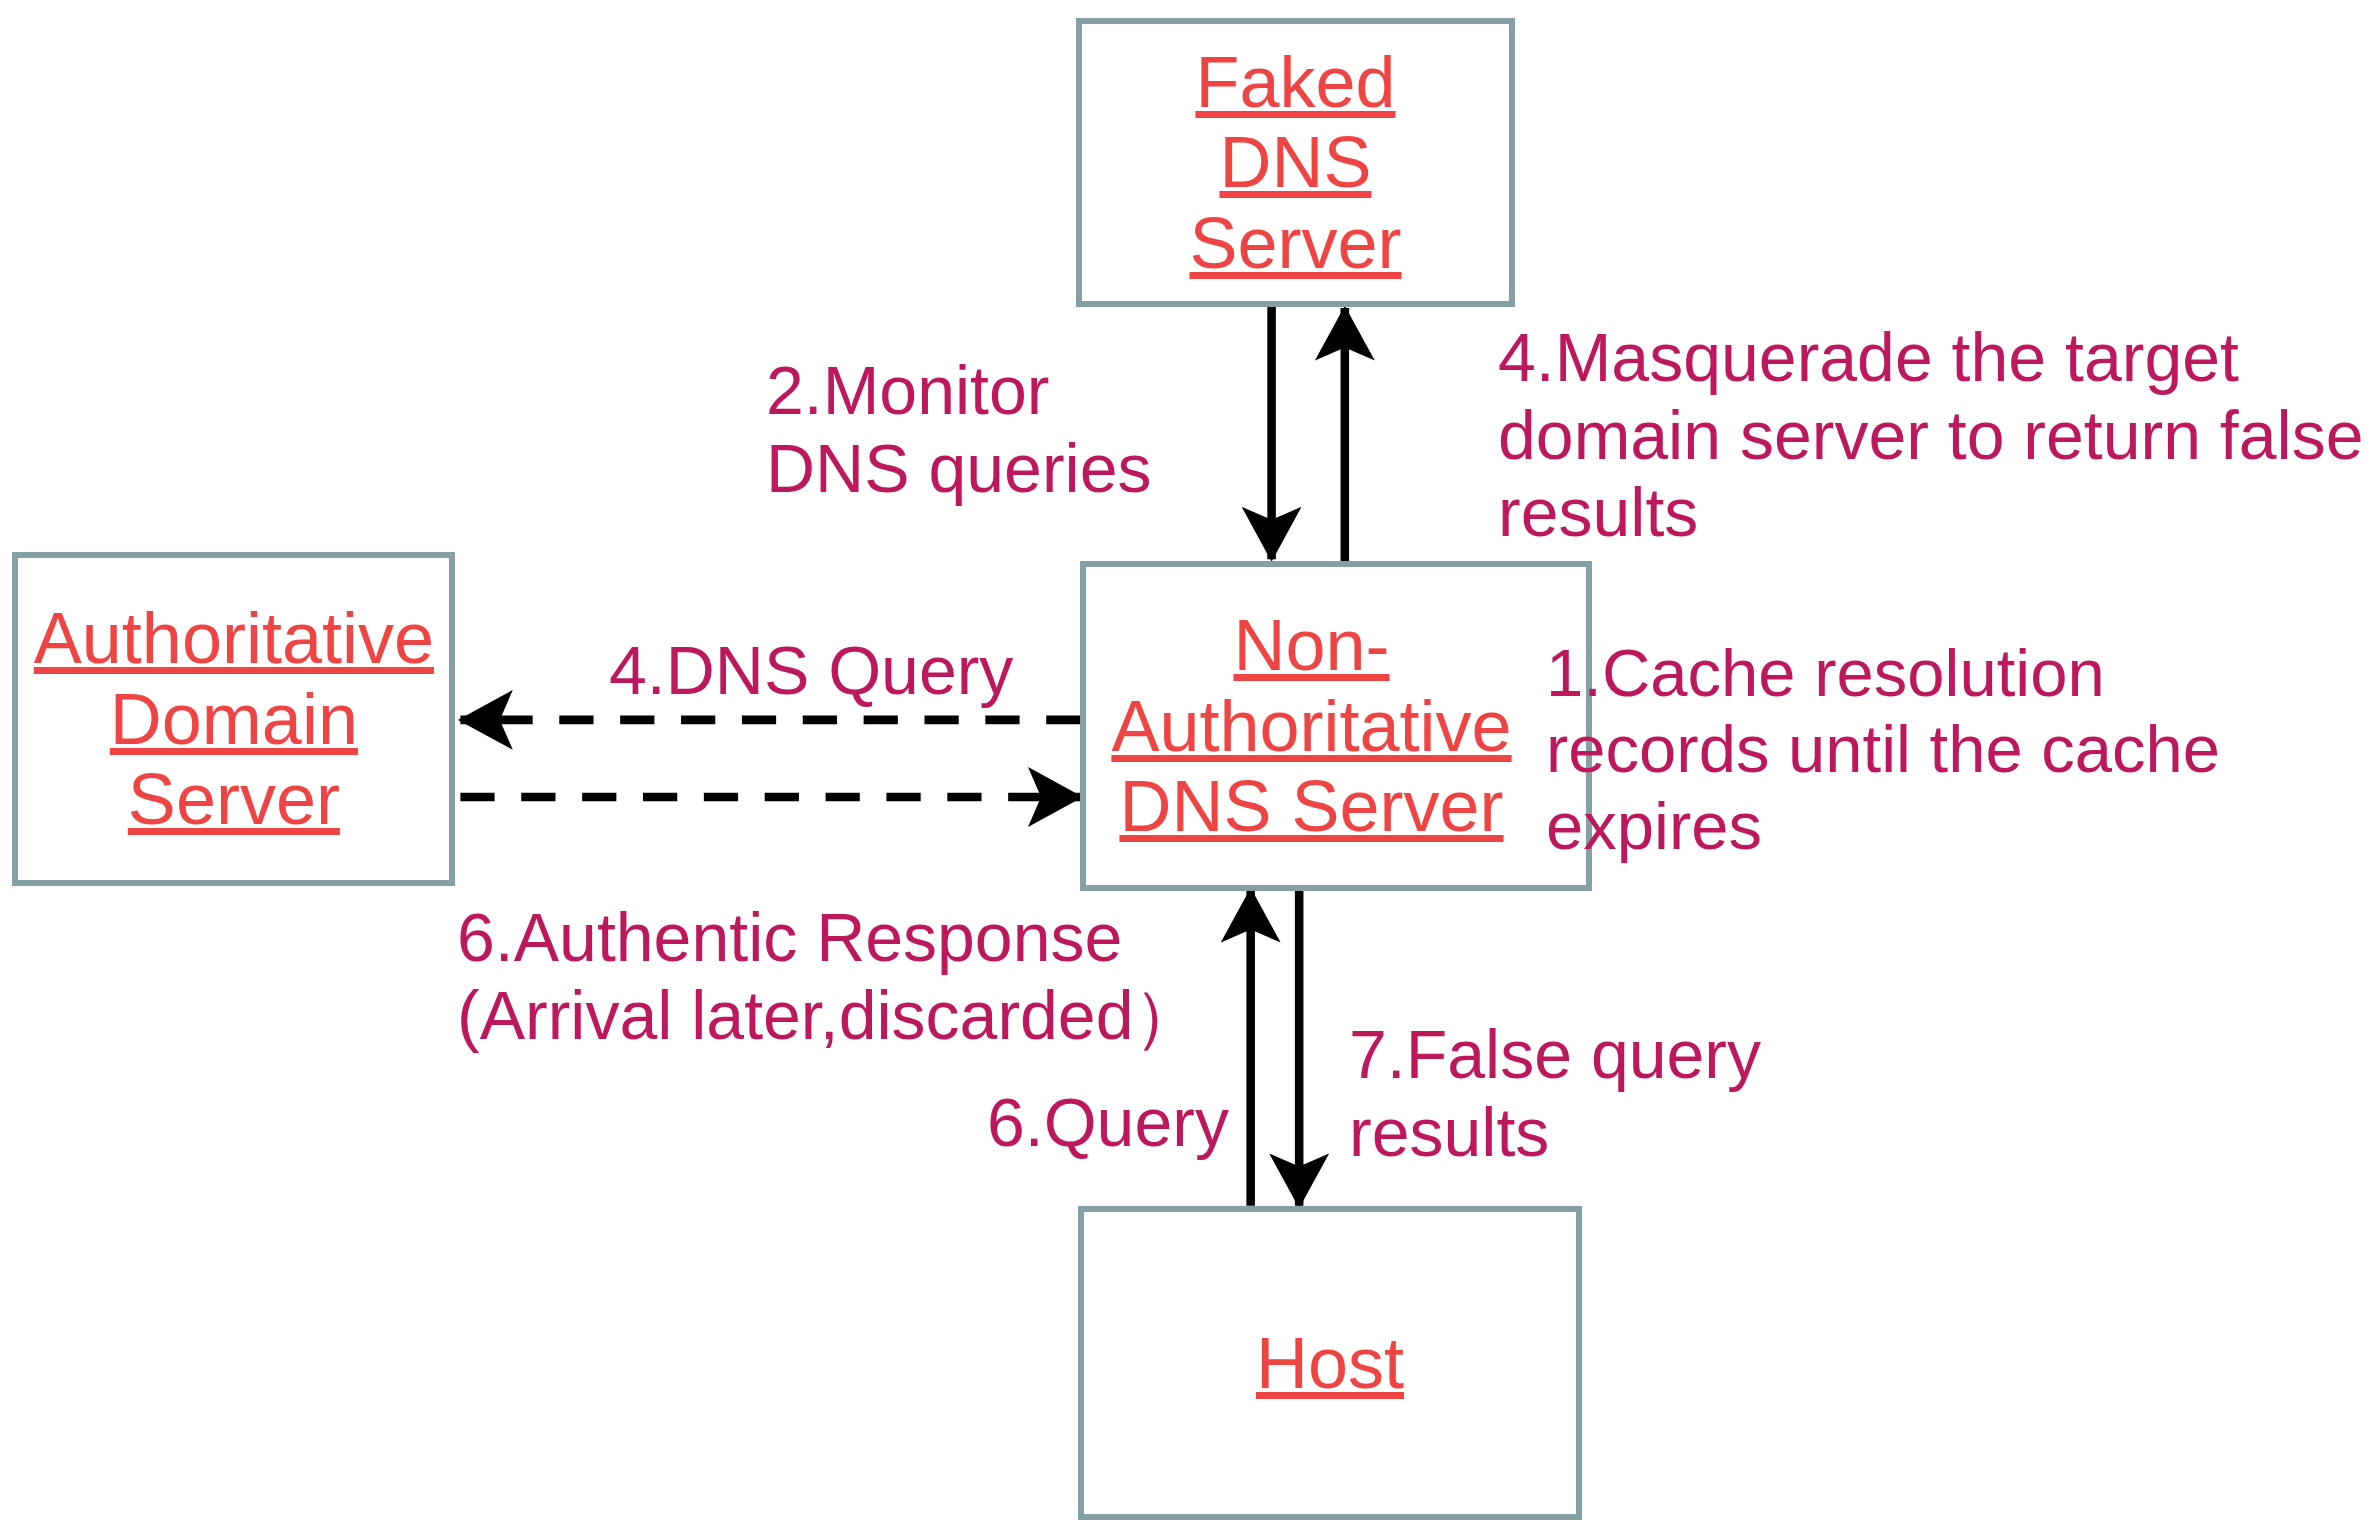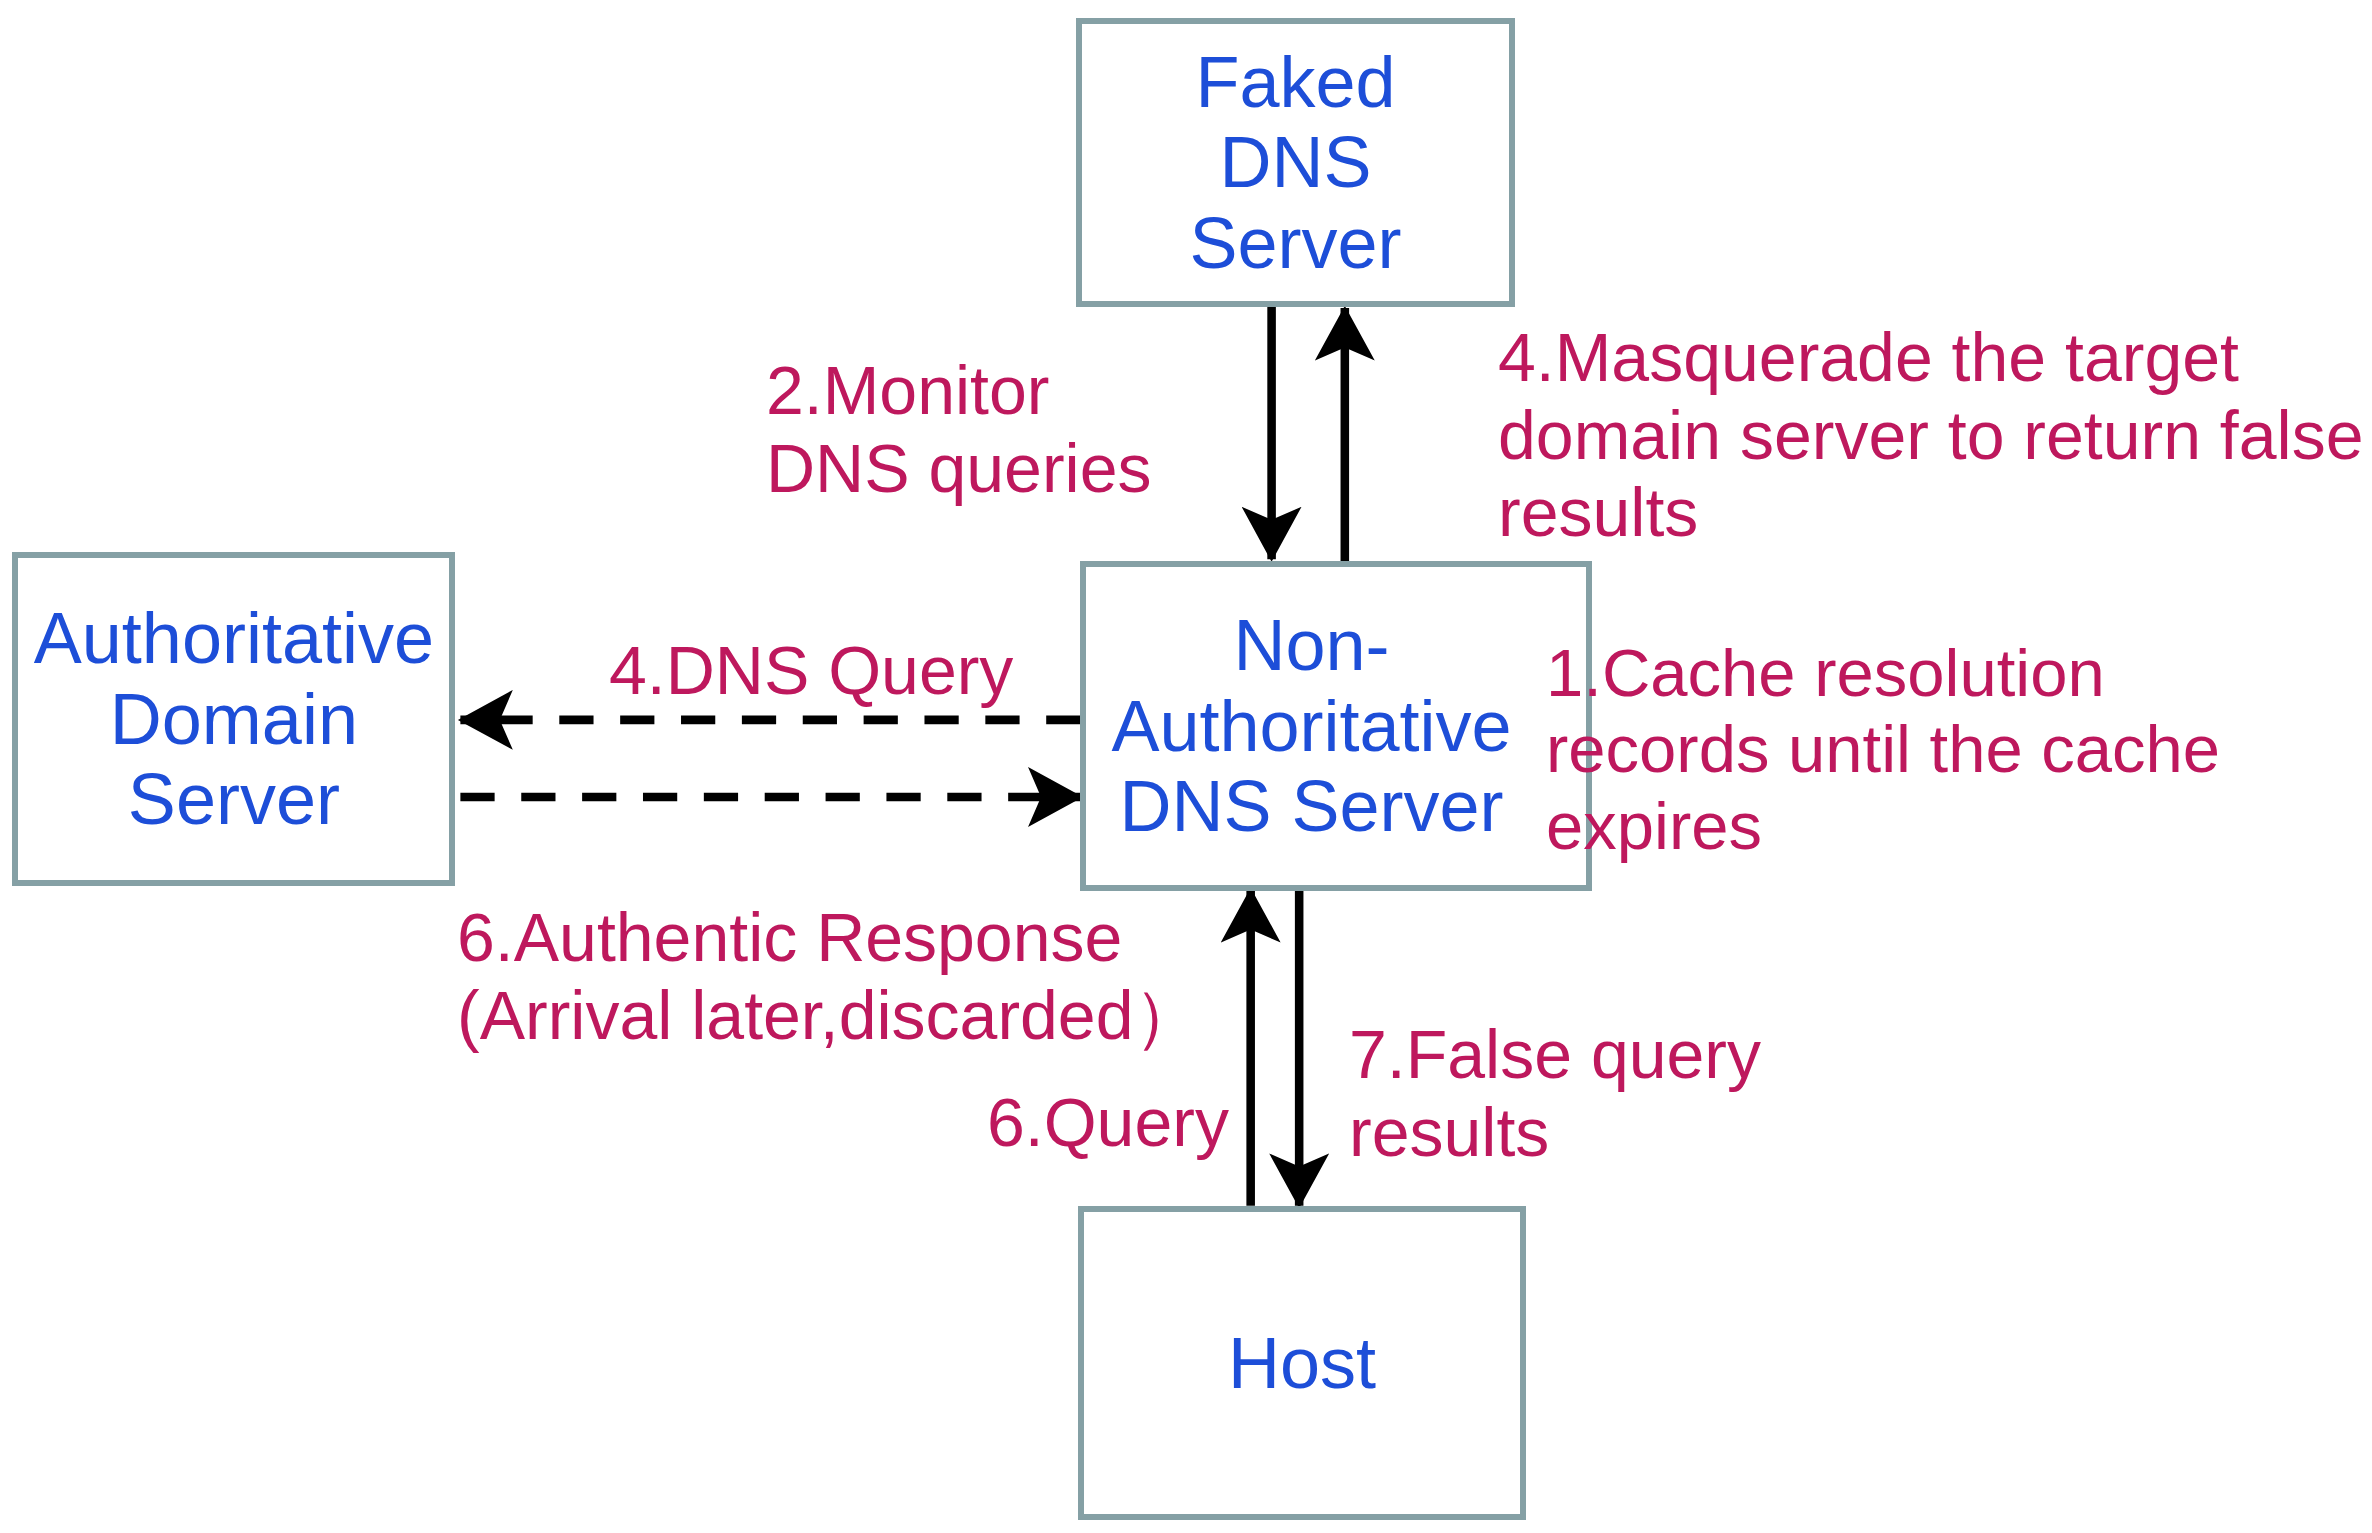--- a/index.html
+++ b/index.html
@@ -17,23 +17,24 @@
   }
   .node {
     position: absolute;
     box-sizing: border-box;
     border: 6.7px solid #85a0a5;
     background: #ffffff;
     display: flex;
     align-items: center;
     justify-content: center;
     text-align: center;
-    color: #1d4ed8;
+    color: #ef4444;
     line-height: 1.12;
     z-index: 2;
+    text-decoration: underline;
   }
   .node-label {
     white-space: pre-line;
     display: block;
   }
   
   #node-faked {
     left: 1076px; top: 18px; width: 439px; height: 289px;
     font-size: 72px;
   }
@@ -43,21 +44,21 @@
   }
   #node-nonauth .node-label {
     width: 533px;            
     margin-left: -49px;
   }
   #node-auth {
     left: 12.4px; top: 552px; width: 443px; height: 334px;
     font-size: 72px;
   }
   #node-host {
-    left: 1078px; top: 1206px; width: 448px; height: 314px;
+    left: 1078px; top: 1206px; width: 504px; height: 314px;
     font-size: 72px;
   }
 
   
   .annot {
     position: absolute;
     color: #be185d;
     white-space: pre-line;
     line-height: 1.14;
     z-index: 3;

